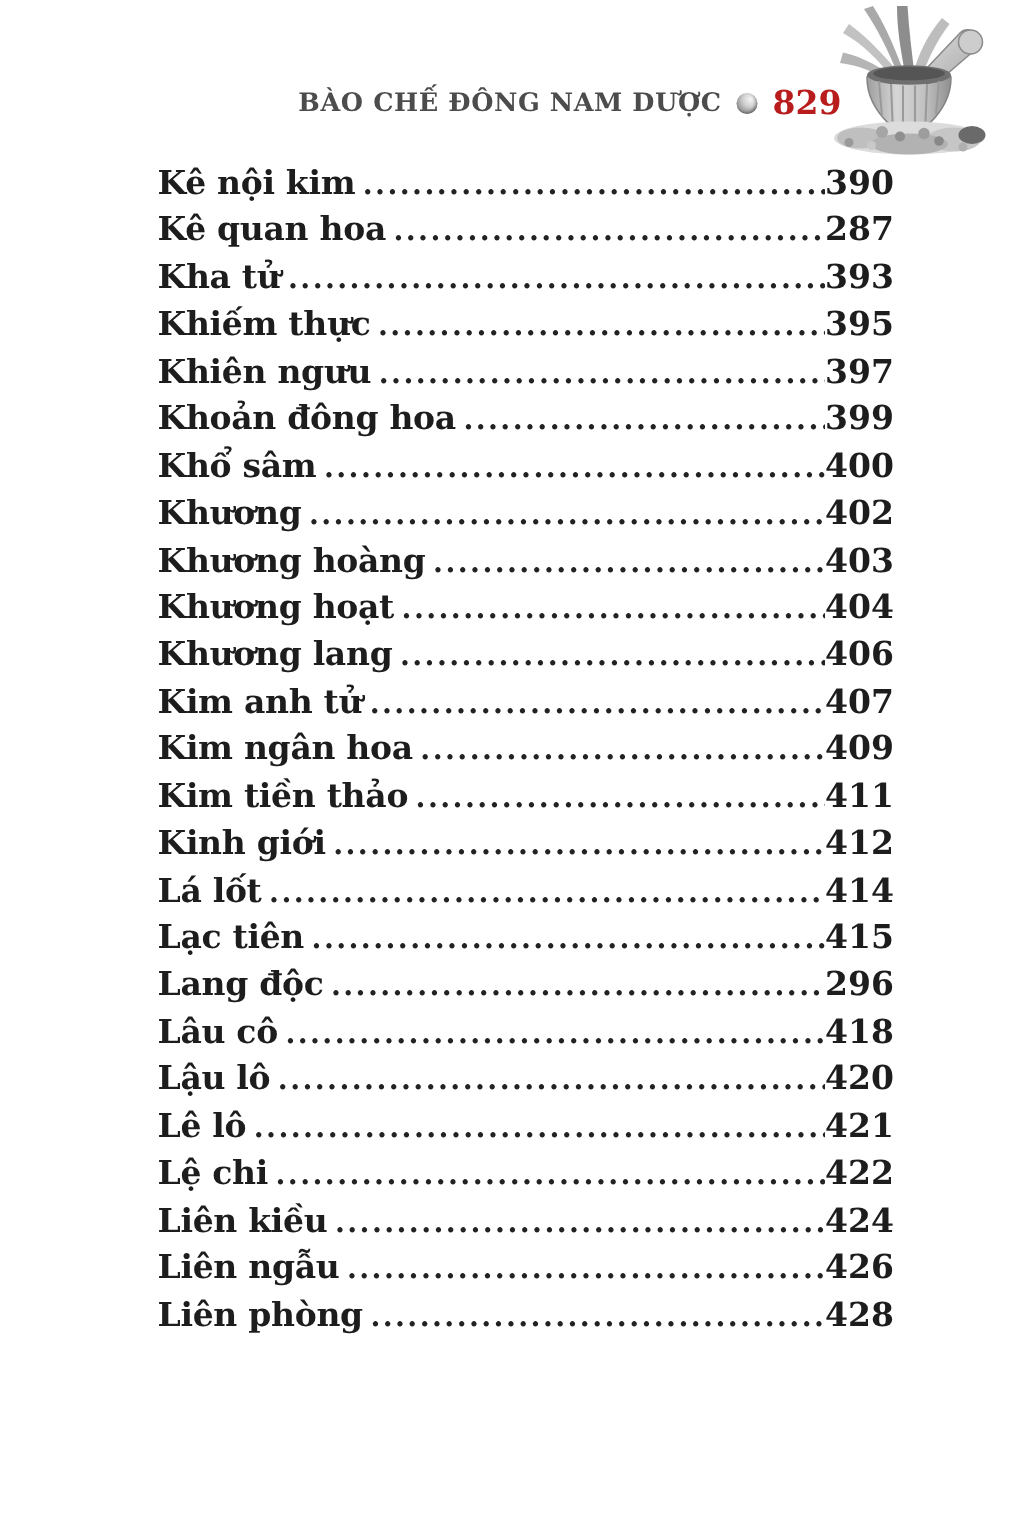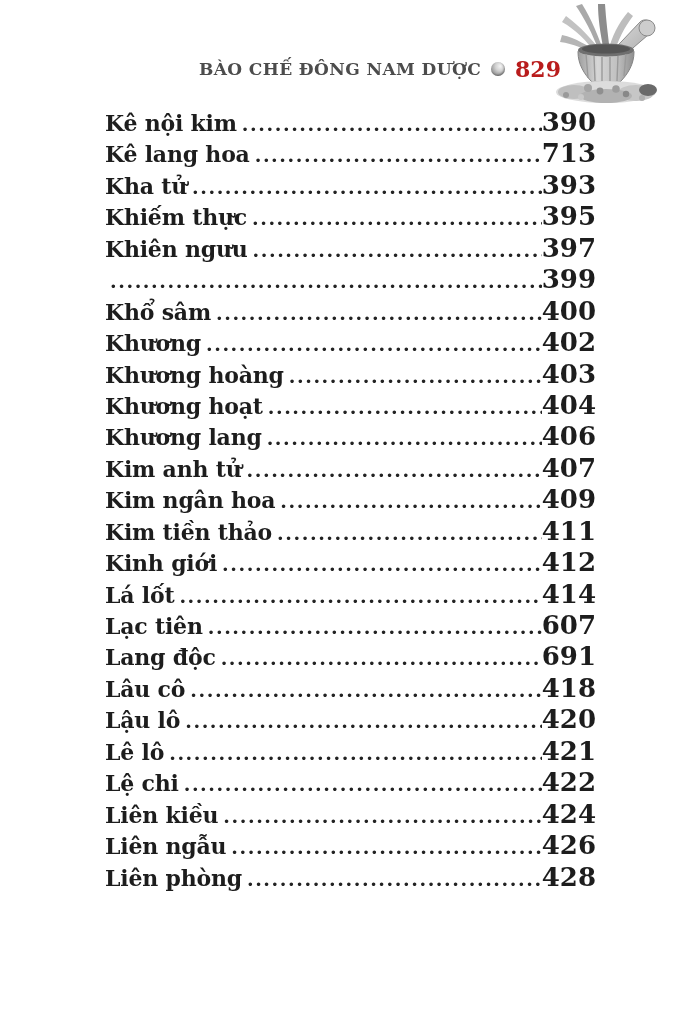--- a/index.html
+++ b/index.html
@@ -60,21 +60,21 @@
     flex:1 1 auto;overflow:hidden;white-space:nowrap;
     font-size:19px;font-weight:700;
     letter-spacing:1.6px;
     padding:0 2px 0 5px;
     color:#222;
   }
   .dots::after{
     content:"...........................................................................................................................................................................";
   }
   .pagenum{
-    font-size:26px;font-weight:700;
+    font-size:22px;font-weight:700;
     flex:0 0 auto;white-space:nowrap;
   }
 </style>
 </head>
 <body>
 
 <div class="page">
 
   <svg class="decoration" viewBox="0 0 118 104" xmlns="http://www.w3.org/2000/svg" aria-hidden="true">
     <defs>
@@ -134,23 +134,23 @@
 
   <div class="toc">
 
       <div class="row">
         <span class="label">Kê nội kim</span>
         <span class="dots" aria-hidden="true"></span>
         <span class="pagenum">390</span>
       </div>
 
       <div class="row">
-        <span class="label">Kê lang hoa</span>
-        <span class="dots" aria-hidden="true"></span>
-        <span class="pagenum">713</span>
+        <span class="label">Kê quan hoa</span>
+        <span class="dots" aria-hidden="true"></span>
+        <span class="pagenum">287</span>
       </div>
 
       <div class="row">
         <span class="label">Kha tử</span>
         <span class="dots" aria-hidden="true"></span>
         <span class="pagenum">393</span>
       </div>
 
       <div class="row">
         <span class="label">Khiếm thực</span>
@@ -158,20 +158,21 @@
         <span class="pagenum">395</span>
       </div>
 
       <div class="row">
         <span class="label">Khiên ngưu</span>
         <span class="dots" aria-hidden="true"></span>
         <span class="pagenum">397</span>
       </div>
 
       <div class="row">
+        <span class="label">Khoản đông hoa</span>
         <span class="dots" aria-hidden="true"></span>
         <span class="pagenum">399</span>
       </div>
 
       <div class="row">
         <span class="label">Khổ sâm</span>
         <span class="dots" aria-hidden="true"></span>
         <span class="pagenum">400</span>
       </div>
 
@@ -225,28 +226,28 @@
 
       <div class="row">
         <span class="label">Lá lốt</span>
         <span class="dots" aria-hidden="true"></span>
         <span class="pagenum">414</span>
       </div>
 
       <div class="row">
         <span class="label">Lạc tiên</span>
         <span class="dots" aria-hidden="true"></span>
-        <span class="pagenum">607</span>
+        <span class="pagenum">415</span>
       </div>
 
 
       <div class="row">
         <span class="label">Lang độc</span>
         <span class="dots" aria-hidden="true"></span>
-        <span class="pagenum">691</span>
+        <span class="pagenum">296</span>
       </div>
 
       <div class="row">
         <span class="label">Lâu cô</span>
         <span class="dots" aria-hidden="true"></span>
         <span class="pagenum">418</span>
       </div>
 
       <div class="row">
         <span class="label">Lậu lô</span>

